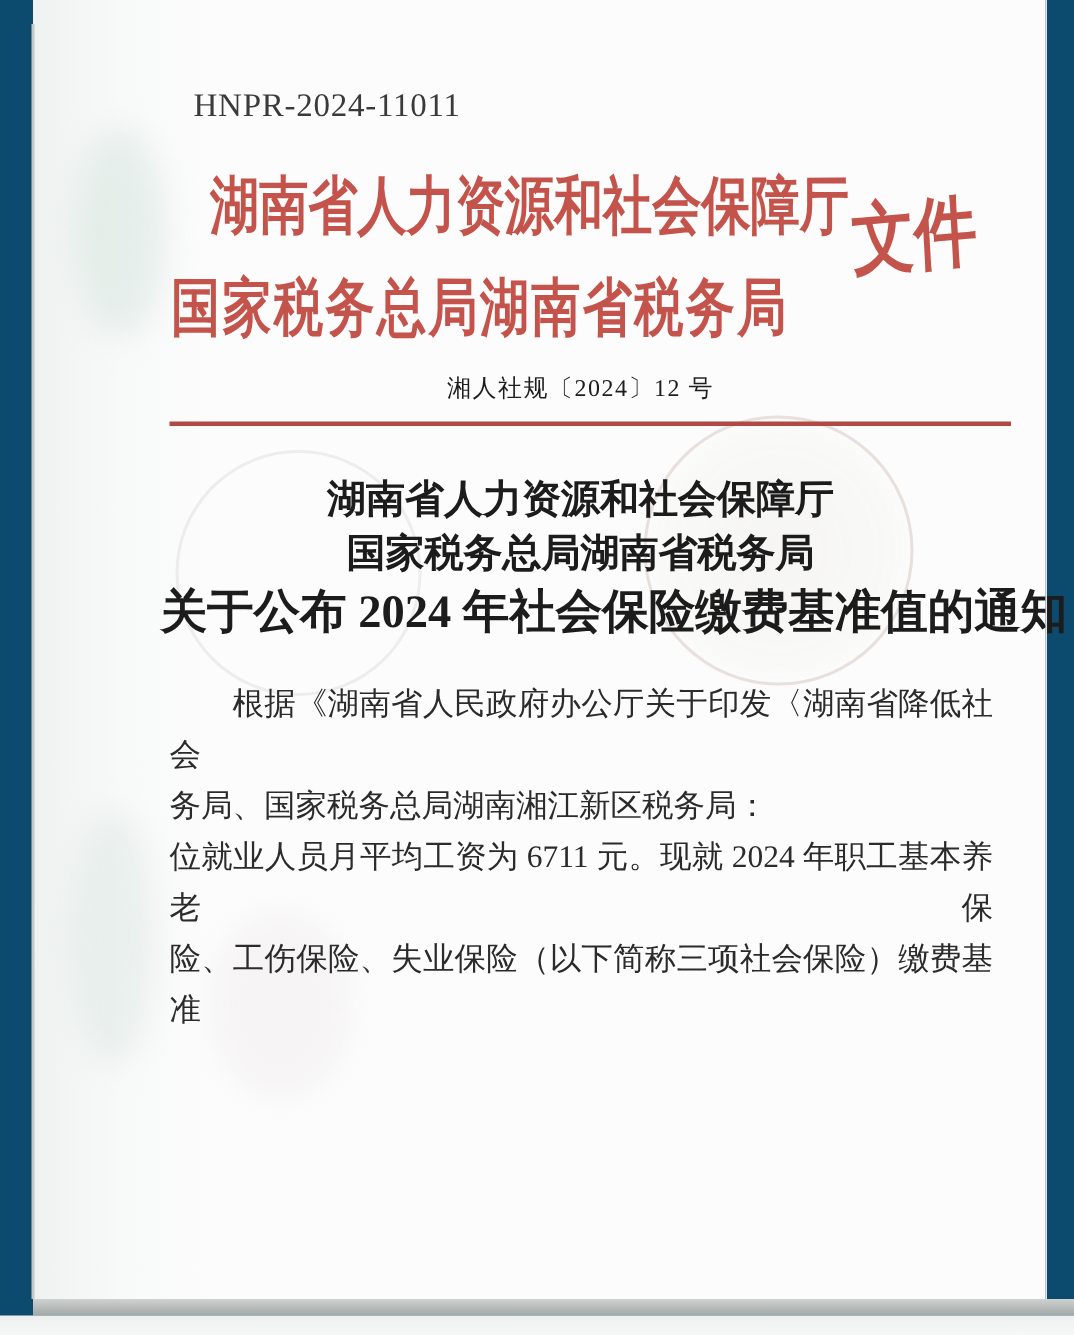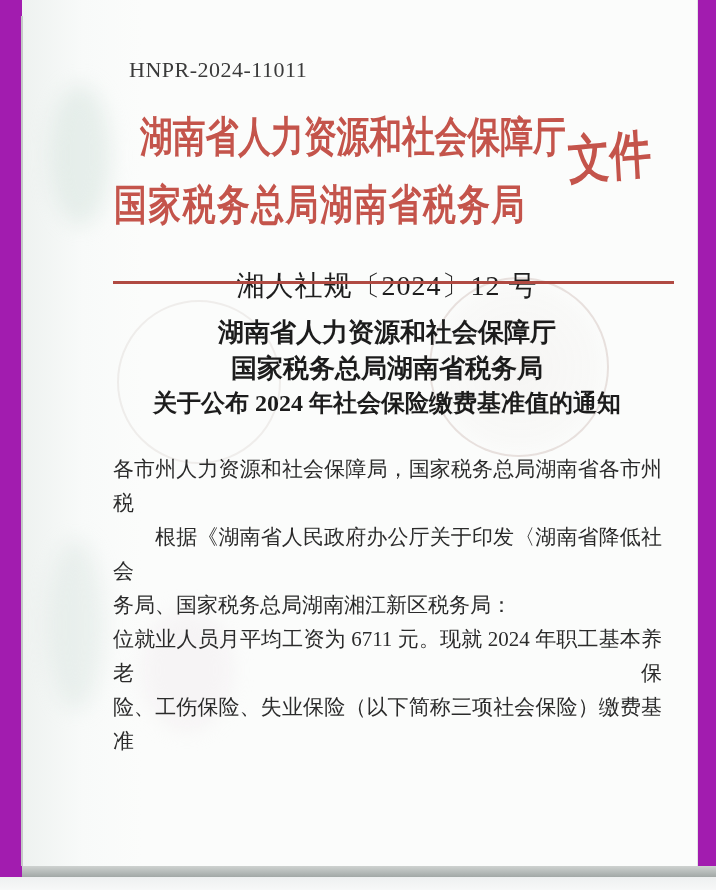--- a/index.html
+++ b/index.html
@@ -1,19 +1,19 @@
 <!DOCTYPE html>
 <html><head>
 <meta charset="utf-8">
 <style>
   html,body{margin:0;padding:0;}
   .photo{
     position:relative;
     width:716px;height:890px;
-    background:#a21caf;
+    background:#0c4a6e;
     overflow:hidden;
     font-family:"Liberation Serif","DejaVu Serif",serif;
   }
   
   .page{
     position:absolute;left:22px;top:0;width:675px;height:866px;
     background:linear-gradient(to right,#eef2f0 0px,#f8faf9 60px,#fbfcfb 120px,#fbfcfb 100%);
   }
   .edge-left{
     position:absolute;left:21px;top:16px;width:2px;height:850px;
@@ -57,35 +57,35 @@
     transform:scaleX(.78);transform-origin:left center;white-space:nowrap;
   }
   .red-l1{left:118px;top:109px;font-size:42px;}
   .red-l2{left:92px;top:177px;font-size:42px;letter-spacing:2px;}
   .red-word{
     position:absolute;left:546px;top:126px;
     color:#c4544b;font-weight:700;font-size:52px;white-space:nowrap;
     transform:scaleX(.8) rotate(-4deg);transform-origin:left center;
   }
   .doc-number{
-    position:absolute;left:85px;top:267px;width:560px;
-    text-align:center;font-size:28px;color:#1e1e1e;letter-spacing:1px;
+    position:absolute;left:85px;top:249px;width:560px;
+    text-align:center;font-size:16px;color:#1e1e1e;letter-spacing:1px;
   }
   .red-rule{
     position:absolute;left:91px;top:281px;width:561px;height:3px;
     background:#b04a42;
   }
   
   .title{
     position:absolute;left:85px;width:560px;text-align:center;
     font-weight:700;color:#1c1c1c;white-space:nowrap;
   }
   .t1{top:315px;font-size:26px;}
   .t2{top:351px;font-size:26px;}
-  .t3{top:387px;font-size:24px;}
+  .t3{top:387px;font-size:31px;}
   
   .body{
     position:absolute;left:91px;top:452px;width:549px;
     font-size:21px;line-height:34px;color:#2b2b2b;
   }
   .bline{white-space:nowrap;}
   .bline.fill{white-space:normal;text-align:justify;text-align-last:justify;}
   .bline.indent{text-indent:42px;}
 </style>
 </head>
@@ -109,21 +109,20 @@
 
     <div class="doc-number">湘人社规〔2024〕12 号</div>
 
     <div class="red-rule"></div>
 
     <div class="title t1">湖南省人力资源和社会保障厅</div>
     <div class="title t2">国家税务总局湖南省税务局</div>
     <div class="title t3">关于公布 2024 年社会保险缴费基准值的通知</div>
 
     <div class="body">
-      <div class="bline fill">各市州人力资源和社会保障局，国家税务总局湖南省各市州税</div>
       <div class="bline fill indent">根据《湖南省人民政府办公厅关于印发〈湖南省降低社会</div>
       <div class="bline">务局、国家税务总局湖南湘江新区税务局：</div>
       <div class="bline fill">位就业人员月平均工资为 6711 元。现就 2024 年职工基本养老保</div>
       <div class="bline fill">险、工伤保险、失业保险（以下简称三项社会保险）缴费基准</div>
 
     </div>
   </div>
 
   <div class="edge-left"></div>
   <div class="edge-right"></div>

